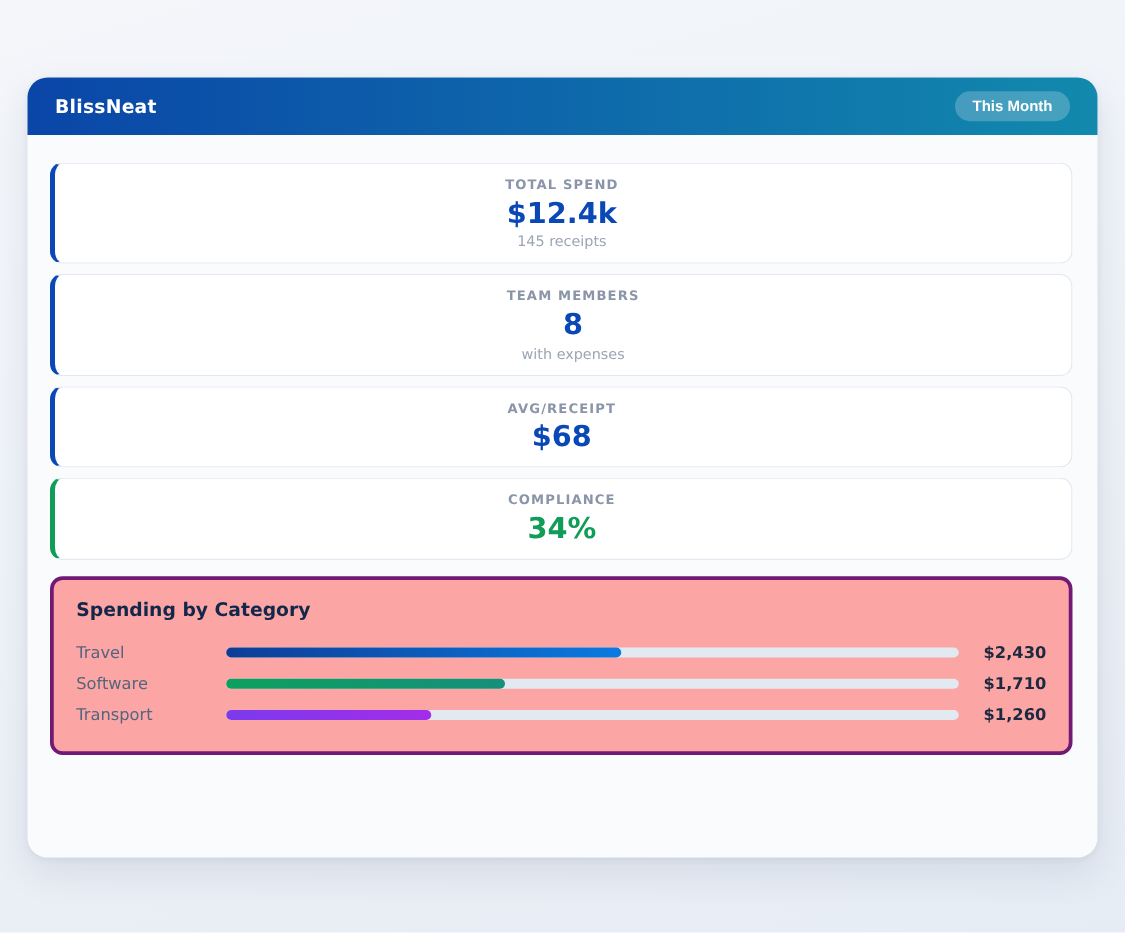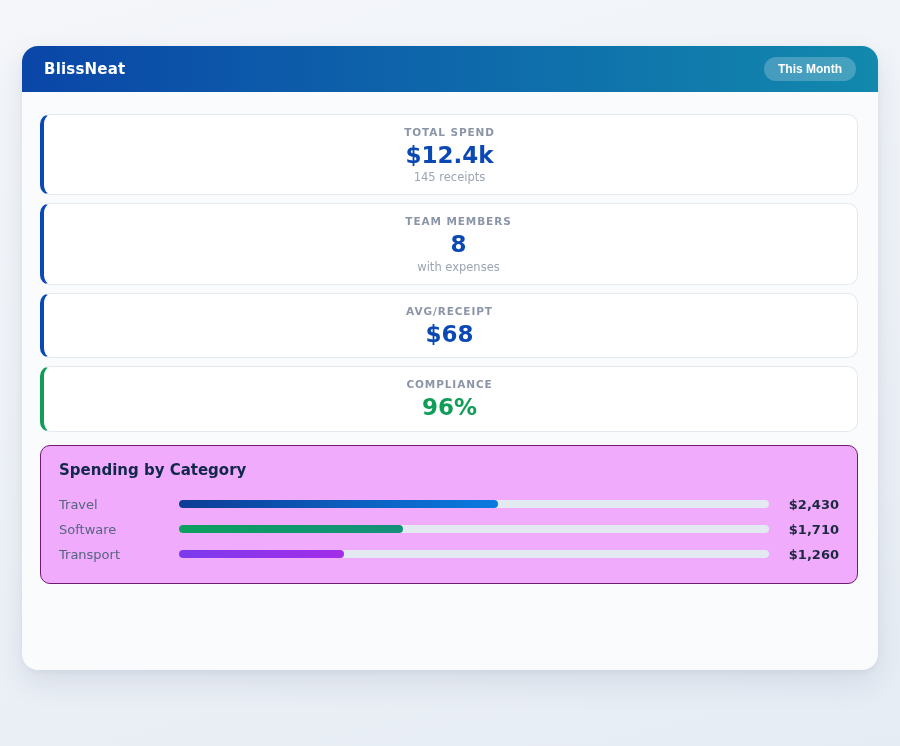--- a/index.html
+++ b/index.html
@@ -6,21 +6,21 @@
   html, body {
     width: 900px; height: 746px;
     font-family: "DejaVu Sans", "Liberation Sans", sans-serif;
     overflow: hidden;
   }
   body {
     background: linear-gradient(165deg, #f4f6fa 0%, #eff3f8 45%, #e6ecf4 100%);
   }
   .app-card {
     position: absolute;
-    left: 22px; top: 46px;
+    left: 22px; top: 62px;
     width: 856px; height: 624px;
     background: #fafbfd;
     border-radius: 16px;
     box-shadow: 0 12px 30px rgba(25, 45, 90, 0.10), 0 2px 6px rgba(25,45,90,0.05);
   }
   .app-header {
     height: 46px;
     border-radius: 16px 16px 0 0;
     display: flex;
     align-items: center;
@@ -68,22 +68,22 @@
     font-weight: 800;
     margin-top: 4px;
     line-height: 1.15;
   }
   .stat-sub {
     font-size: 11.5px;
     color: #9ba5b4;
     margin-top: 2px;
   }
   .chart-card {
-    background: #f0abfc;
-    border: 1px solid #701a75;
+    background: #fca5a5;
+    border: 3px solid #701a75;
     border-radius: 10px;
     padding: 15px 18px 16px 18px;
     margin-top: 13px;
   }
   .chart-title {
     font-size: 15px;
     font-weight: 700;
     color: #12284a;
     margin-bottom: 13px;
   }
@@ -142,21 +142,21 @@
       <div class="stat-sub">with expenses</div>
     </div>
 
     <div class="stat-card" style="border-left-color: rgb(10, 73, 181);">
       <div class="stat-label">AVG/RECEIPT</div>
       <div class="stat-value" style="color: rgb(10, 73, 181);">$68</div>
     </div>
 
     <div class="stat-card" style="border-left-color: rgb(15, 157, 88);">
       <div class="stat-label">COMPLIANCE</div>
-      <div class="stat-value" style="color: rgb(15, 157, 88);">96%</div>
+      <div class="stat-value" style="color: rgb(15, 157, 88);">34%</div>
     </div>
 
     <div class="chart-card">
       <div class="chart-title">Spending by Category</div>
 
 
       <div class="chart-row">
         <div class="chart-row-label">Travel</div>
         <div class="bar-track">
           <div class="bar-fill" style="width: 54%; background: linear-gradient(90deg, rgb(13, 61, 150), rgb(11, 122, 224));"></div>

